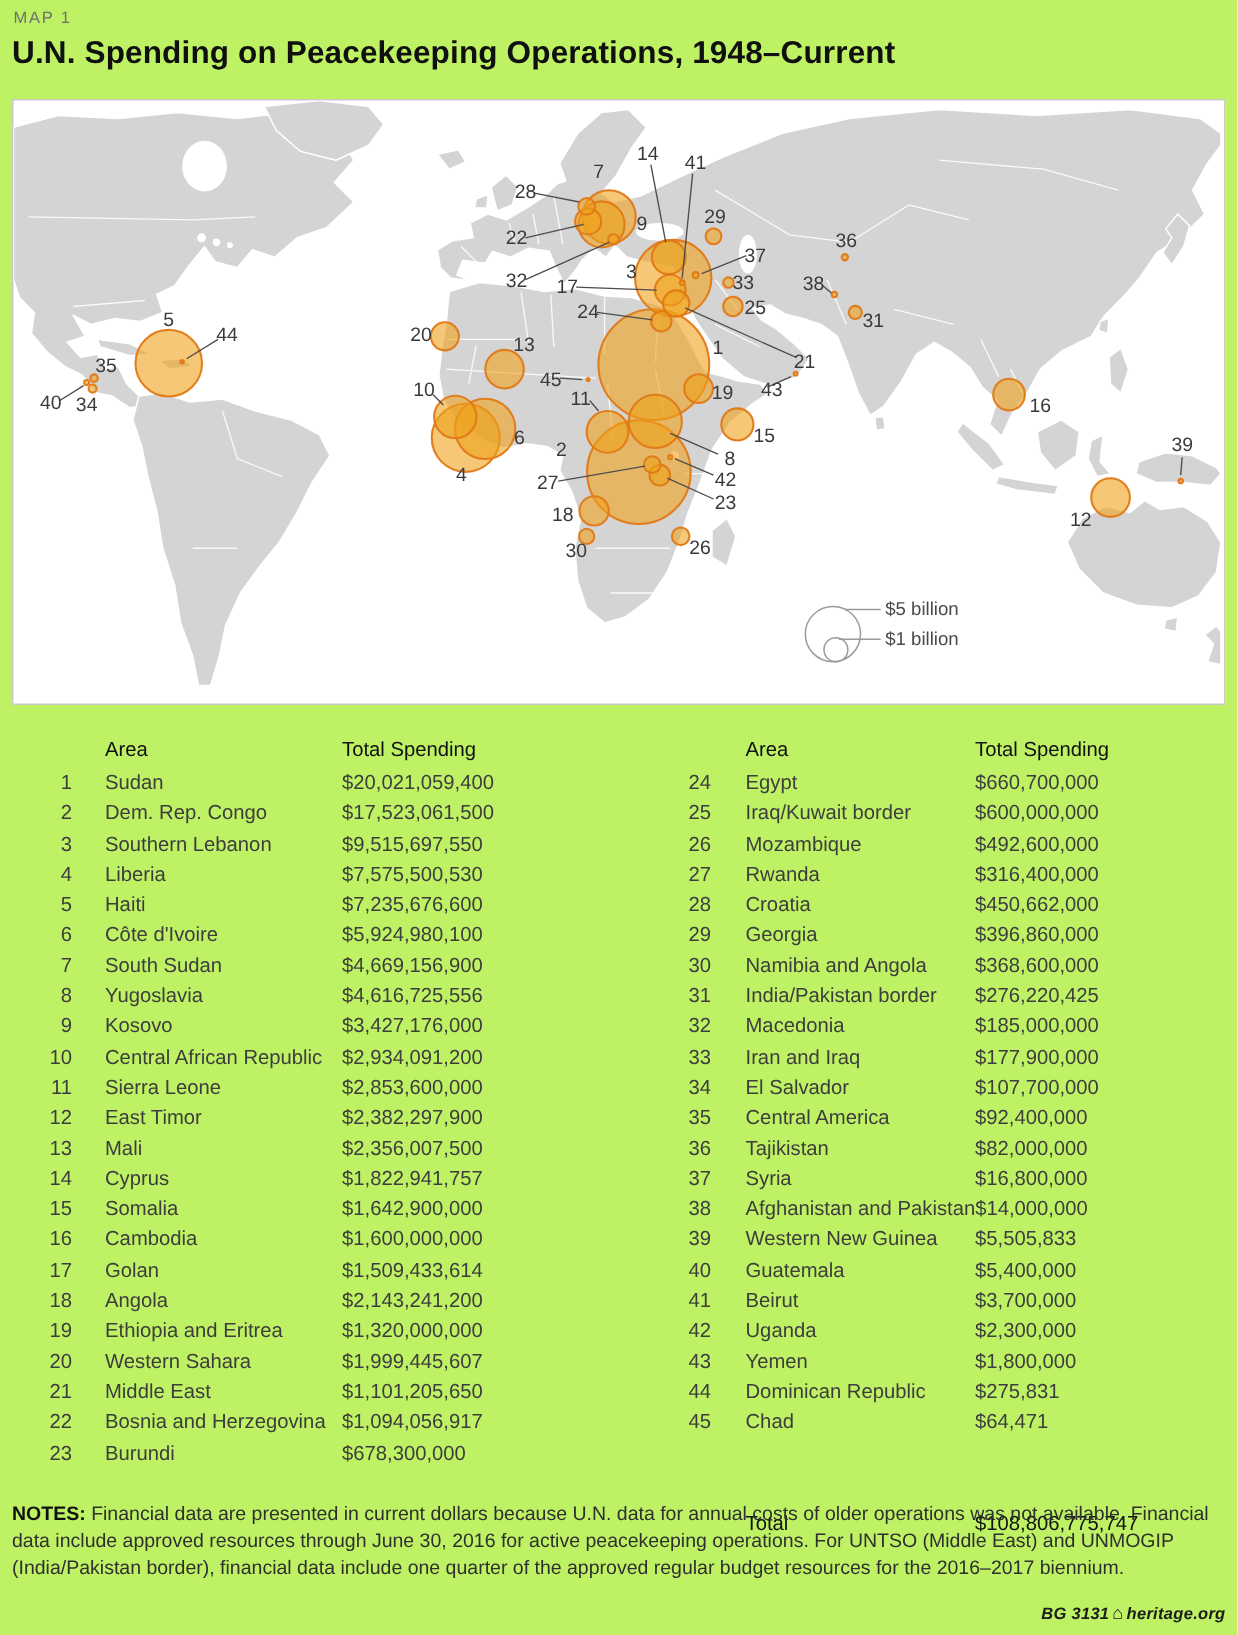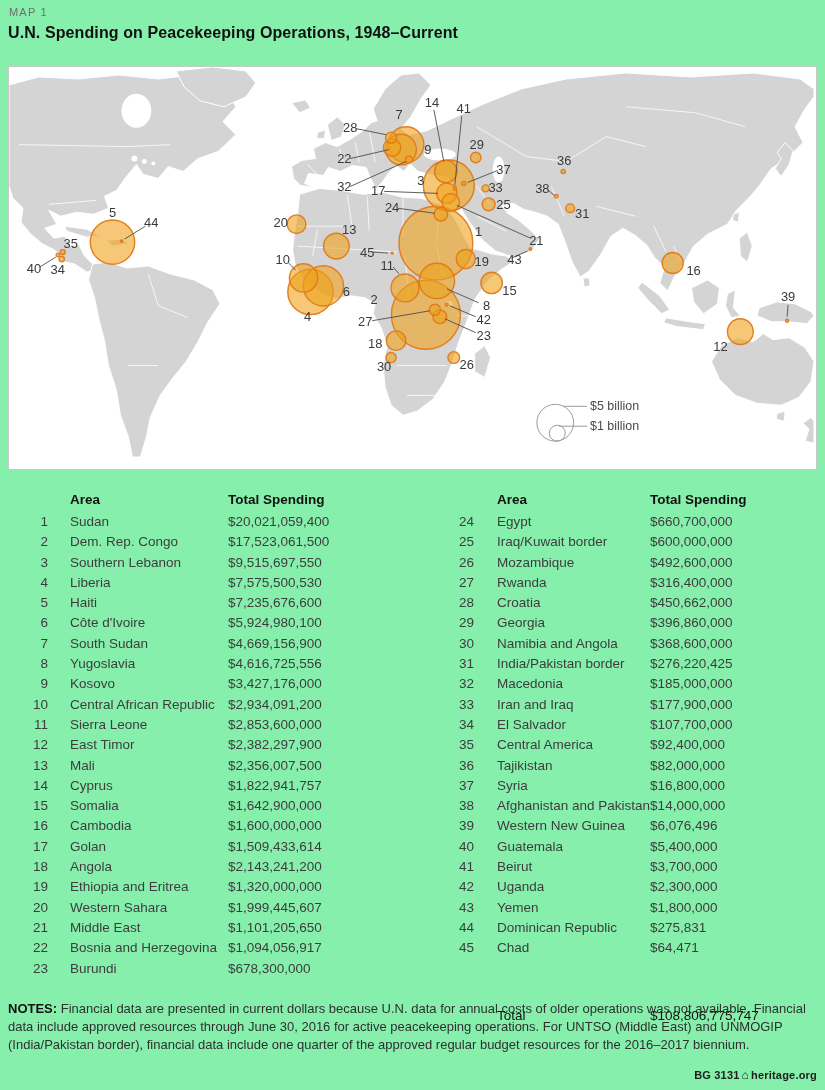--- a/index.html
+++ b/index.html
@@ -1,46 +1,46 @@
 <!DOCTYPE html>
 <html><head>
 <meta charset="utf-8">
 <style>
   html,body{margin:0;padding:0;background:#ffffff;}
-  .page{position:relative;width:825px;height:1090px;background:#86efac;font-family:"Liberation Sans",sans-serif;overflow:hidden;}
+  .page{position:relative;width:825px;height:1090px;background:#bef264;font-family:"Liberation Sans",sans-serif;overflow:hidden;}
   .kicker{position:absolute;left:9px;top:6px;font-size:11px;letter-spacing:1.2px;color:#6e6e6e;}
-  .title{position:absolute;left:8px;top:24px;font-size:16px;font-weight:700;color:#101010;letter-spacing:.1px;}
+  .title{position:absolute;left:8px;top:24px;font-size:21px;font-weight:700;color:#101010;letter-spacing:.1px;}
   .map-frame{position:absolute;left:8px;top:66px;width:807px;height:402px;border:1px solid #c9c9c9;background:#fff;}
   .map-frame svg{display:block;}
   .land{fill:#d4d4d4;stroke:#ffffff;stroke-width:1;stroke-linejoin:round;}
   .border{fill:none;stroke:#ffffff;stroke-width:.9;opacity:.85;}
   .lake{fill:#ffffff;stroke:none;}
   .bub{fill:#EFA21B;fill-opacity:.6;stroke:#E07916;stroke-opacity:.95;stroke-width:1.4;}
   .leader{stroke:#4d4d4d;stroke-width:.9;fill:none;}
   .mlabel{font-family:"Liberation Sans",sans-serif;font-size:13px;fill:#3a3a3a;text-anchor:middle;}
   .legend-circle{fill:none;stroke:#9a9a9a;stroke-width:1;}
   .legend-line{stroke:#9a9a9a;stroke-width:1;}
   .legend-text{font-size:12.5px;fill:#4a4a4a;text-anchor:start;}
   .tables{position:absolute;left:0;top:492px;width:825px;}
   .tcol{position:absolute;top:0;}
   .tcol.left{left:8px;width:370px;}
   .tcol.right{left:430px;width:370px;}
-  .thead{display:flex;height:22px;font-size:13.5px;font-weight:700;color:#111;}
+  .thead{display:flex;height:22px;font-size:13.5px;font-weight:400;color:#111;}
   .trow{display:flex;height:20.3px;font-size:13.5px;color:#3d3d3d;align-items:baseline;}
   .trow.total{font-weight:400;color:#111;margin-top:47px;}
   .rank{flex:0 0 40px;text-align:right;}
   .tcol.right .rank{flex:0 0 44px;}
   .aname{flex:1;padding-left:22px;white-space:nowrap;}
   .tcol.right .aname{padding-left:23px;}
   .aval{flex:0 0 150px;text-align:left;white-space:nowrap;}
   .thead .aname{padding-left:22px;}
   .notes{position:absolute;left:8px;top:1000px;width:810px;font-size:13px;line-height:1.38;color:#2f2f2f;}
   .notes b{color:#111;}
   .source{margin-top:1px;}
-  .pfooter{position:absolute;right:8px;top:1068px;font-size:11px;font-weight:600;color:#1c1c1c;letter-spacing:.2px;}
+  .pfooter{position:absolute;right:8px;top:1068px;font-size:11px;font-weight:600;color:#1c1c1c;letter-spacing:.2px;font-style:italic;}
   .home-glyph{font-size:12px;position:relative;top:0px;padding:0 2px;}
 </style>
 </head>
 <body>
 
 <div class="page">
 
   <div class="kicker">MAP 1</div>
   <div class="title">U.N. Spending on Peacekeeping Operations, 1948–Current</div>
 
@@ -428,21 +428,21 @@
             <span class="aval">$16,800,000</span>
           </div>
           <div class="trow">
             <span class="rank">38</span>
             <span class="aname">Afghanistan and Pakistan</span>
             <span class="aval">$14,000,000</span>
           </div>
           <div class="trow">
             <span class="rank">39</span>
             <span class="aname">Western New Guinea</span>
-            <span class="aval">$6,076,496</span>
+            <span class="aval">$5,505,833</span>
           </div>
           <div class="trow">
             <span class="rank">40</span>
             <span class="aname">Guatemala</span>
             <span class="aval">$5,400,000</span>
           </div>
           <div class="trow">
             <span class="rank">41</span>
             <span class="aname">Beirut</span>
             <span class="aval">$3,700,000</span>

